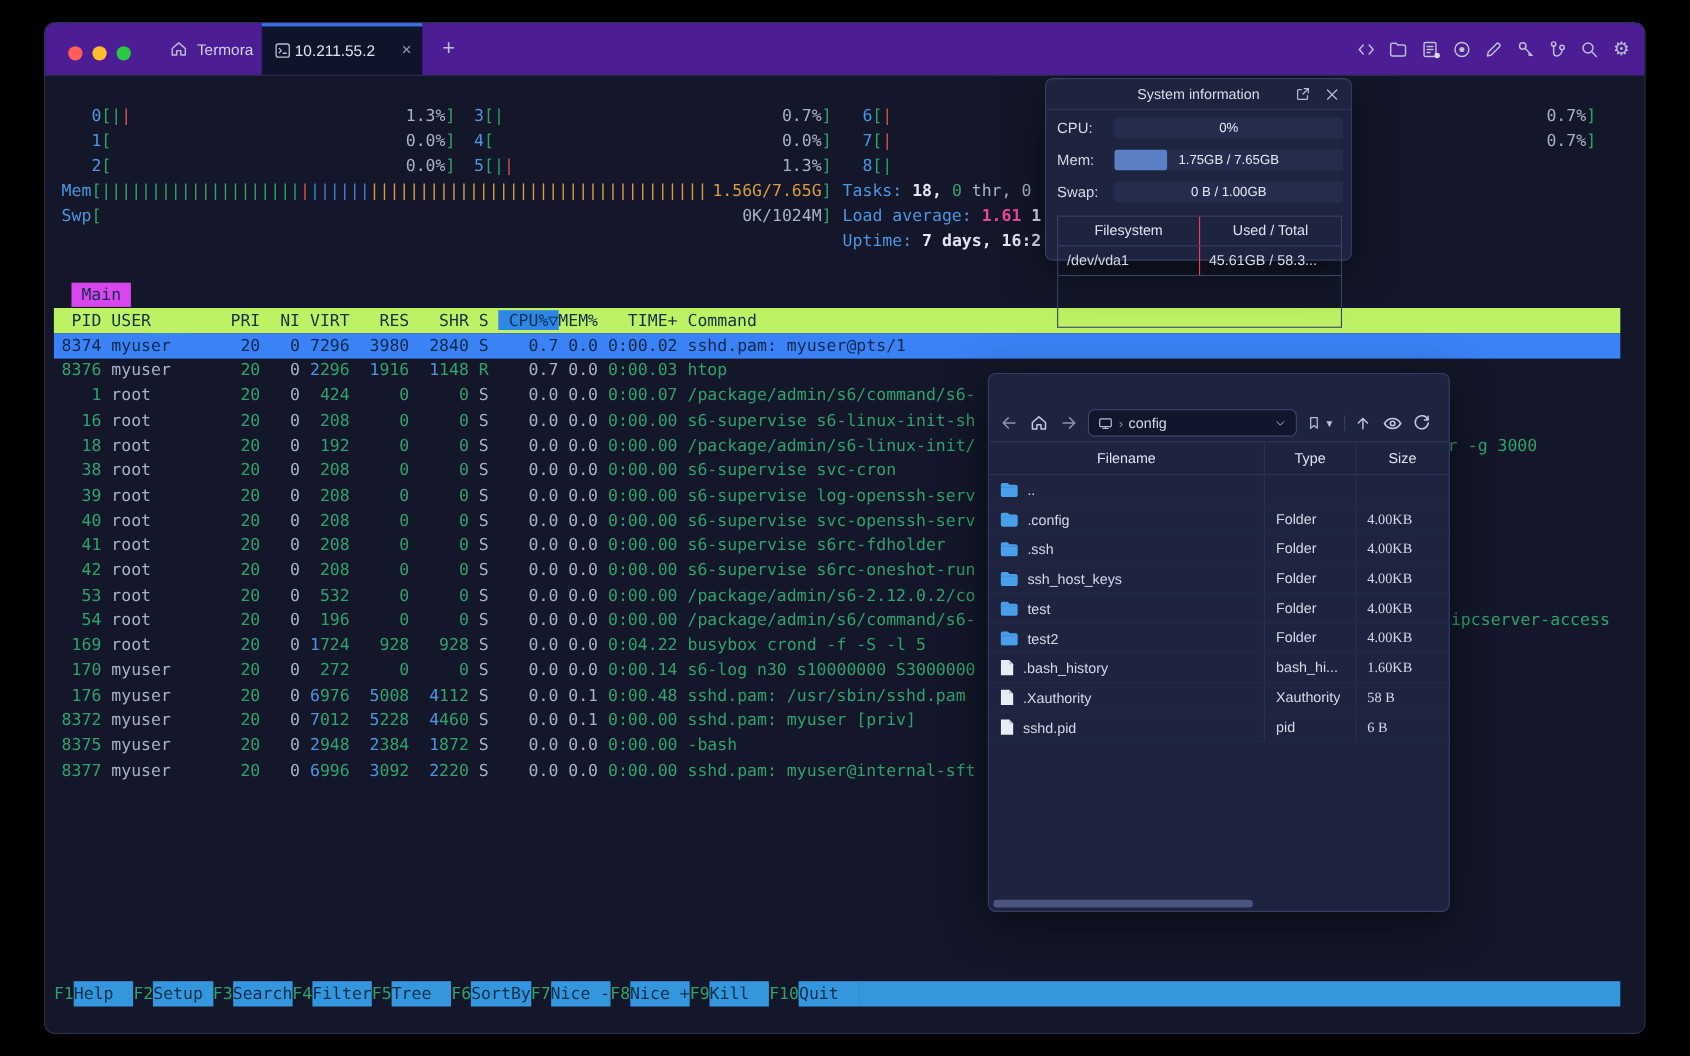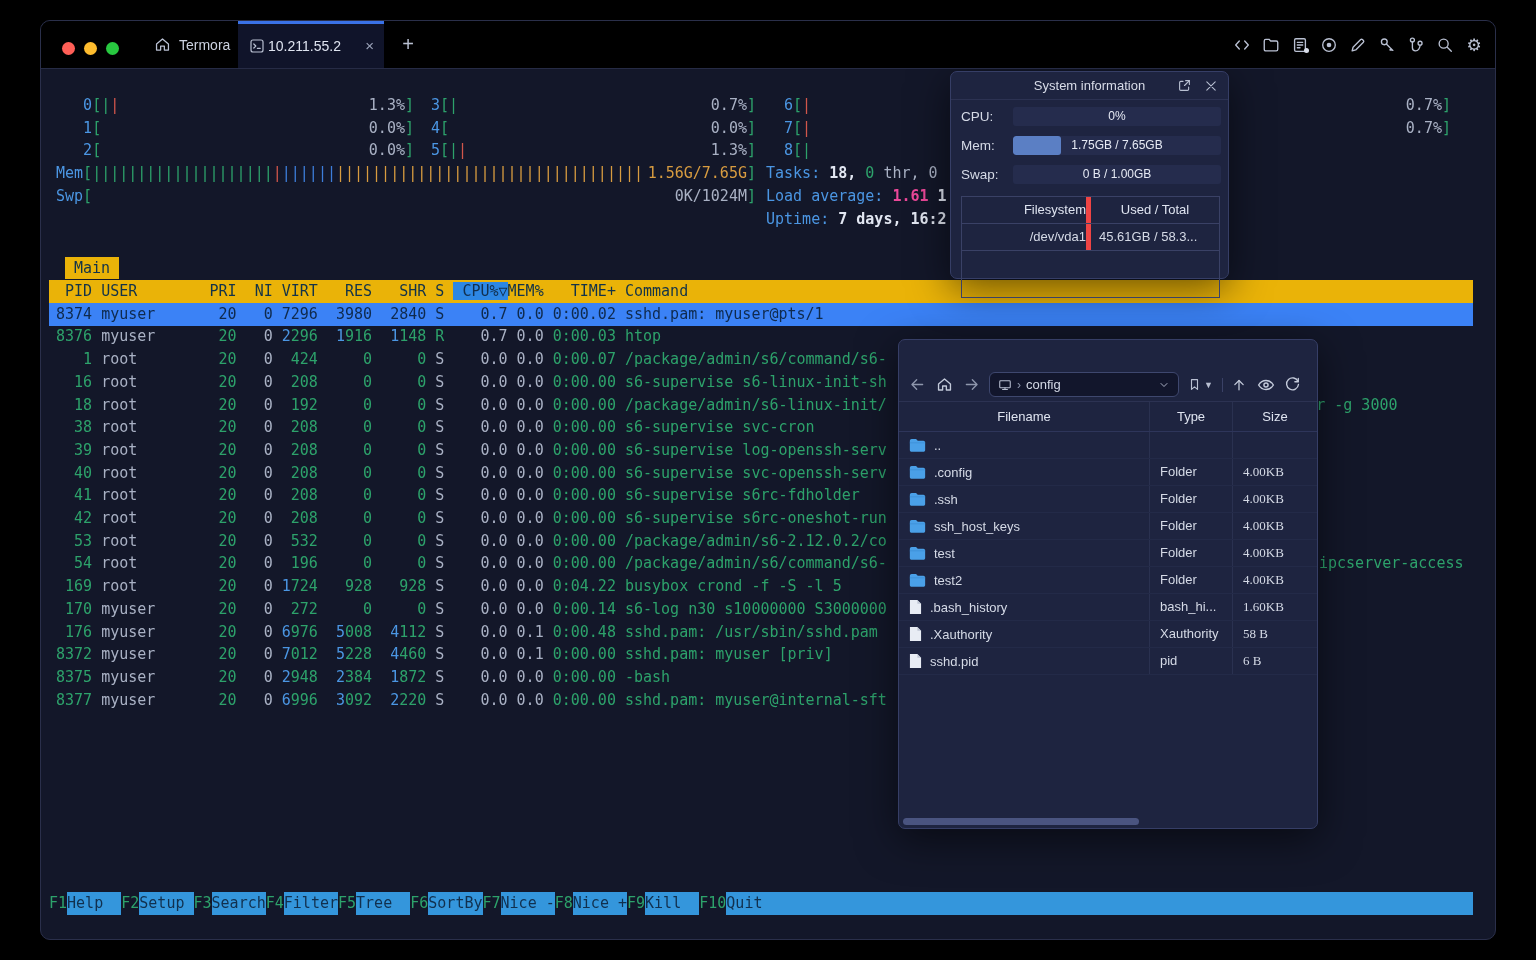--- a/index.html
+++ b/index.html
@@ -2,21 +2,21 @@
 <html><head>
 <meta charset="utf-8">
 <style>
   * { box-sizing: border-box; margin: 0; padding: 0; }
   html,body { width:1536px; height:960px; background:#000; overflow:hidden;
     font-family:"Liberation Sans", sans-serif; }
   .window { position:absolute; left:40px; top:20px; width:1456px; height:920px;
     background:#131729; border-radius:10px; overflow:hidden; border:1px solid #2a2f4a; }
 
   
-  .titlebar { position:absolute; left:0; top:0; right:0; height:48px; background:#000000;
+  .titlebar { position:absolute; left:0; top:0; right:0; height:48px; background:#4c1d95;
     border-bottom:1px solid #262b45; z-index:30; }
   .light { position:absolute; top:21px; width:13px; height:13px; border-radius:50%; }
   .l-red { left:21px; background:#ff5f57; }
   .l-yel { left:43px; background:#febc2e; }
   .l-grn { left:65px; background:#28c840; }
   .tab-home { position:absolute; left:100px; top:0; height:47px; display:flex; align-items:center;
     gap:8px; color:#ccd2e0; font-size:14px; padding:0 12px; }
   .tab-active { position:absolute; left:197px; top:0; width:146px; height:47px; background:#10142a;
     border-top:3px solid #3a72e8; display:flex; align-items:center; gap:2px; padding:16px 10px;
     color:#dfe4f0; font-size:14px; }
@@ -36,25 +36,25 @@
   .pct { position:absolute; right:0; top:0; }
   .tb  { color:#4b96e3; }
   .tg  { color:#2da26b; }
   .tgb { color:#ec4899; font-weight:bold; }
   .ty  { color:#a9b1c4; }
   .tw  { color:#e2e7f2; font-weight:bold; }
   .to  { color:#d89c40; }
   .trd { color:#d1564b; }
   .tbl2{ color:#3d7edb; }
   .vtab { position:absolute; top:236px; height:22px; line-height:22px; white-space:pre; }
-  .vtab-main { background:#eab308; color:#133349; }
+  .vtab-main { background:#d946ef; color:#133349; }
   .vtab-io { background:#1f5c9c; color:#4fa8de; }
   .prow { position:absolute; left:8px; width:1424px; height:23px; line-height:23px;
     white-space:pre; padding-left:7px; }
-  .hdr { background:#eab308; color:#133349; }
+  .hdr { background:#bef264; color:#133349; }
   .hdr .hl { background:#2d87e4; color:#113050; }
   .sel { background:#3b82f6; }
   .sel span { color:#0f2a4d !important; }
   .fbar { position:absolute; left:8px; top:871px; width:1424px; height:23px; display:flex;
     white-space:pre; line-height:23px; }
   .fk { color:#2da26b; }
   .fl { background:#3496dc; color:#11304e; }
   .ffill { flex:1; background:#3496dc; }
 
   
@@ -63,33 +63,33 @@
   .p-hdr { position:relative; height:28px; display:flex; align-items:center; padding:0 9px;
     border-bottom:1px solid #2c3252; gap:9px; }
   .p-title { position:absolute; left:0; right:0; text-align:center; font-size:13px; color:#d8dce8;
     pointer-events:none; }
   .p-ic { width:17px; height:17px; display:flex; align-items:center; justify-content:center; z-index:2; }
   .p-ic svg { stroke:#b9c0d2; fill:none; stroke-width:1.5; stroke-linecap:round; stroke-linejoin:round; }
   .p-right { margin-left:auto; display:flex; gap:9px; z-index:2; }
   .help-circle { width:14px; height:14px; border:1.4px solid #b9c0d2; border-radius:50%; color:#b9c0d2;
     font-size:10px; display:flex; align-items:center; justify-content:center; font-weight:bold; }
 
-  .si { left:909px; top:50px; width:279px; height:208px; z-index:10; }
+  .si { left:909px; top:50px; width:279px; height:166px; z-index:10; }
   .si-row { position:absolute; left:0; height:20px; }
   .si-label { position:absolute; left:10px; top:0; line-height:20px; font-size:13.5px; color:#d5dae6; }
   .si-bar { position:absolute; left:62px; top:0; width:208px; height:19px; background:#252c4d;
     border-radius:3px; overflow:hidden; }
   .si-fill { position:absolute; left:0; top:0; bottom:0; background:#5b7fc4; border-radius:3px; }
   .si-text { position:absolute; inset:0; text-align:center; line-height:19px; font-size:12px; color:#e6eaf4; }
   .si-table { position:absolute; left:10px; top:124px; width:259px; height:102px;
     border:1px solid #3a4166; font-size:13px; }
   .si-tr { display:flex; height:27px; line-height:26px; border-bottom:1px solid #3a4166; }
   .si-th { text-align:center; color:#dfe4f0; }
   .si-td { text-align:left; padding-left:8px; color:#d5dae6; white-space:nowrap; overflow:hidden; }
-  .si-c1 { width:129px; border-right:5px solid #ef4444;text-align:right; }
+  .si-c1 { width:129px; border-right:1px solid #ef4444; }
   .si-c2 { flex:1; }
 
   .sftp { left:857px; top:318px; width:420px; height:490px; z-index:20; }
   .sf-toolbar { position:absolute; left:0; top:28px; width:100%; height:34px; display:flex;
     align-items:center; padding:0 9px; border-bottom:1px solid #2c3252; }
   .sf-nav { width:18px; height:18px; display:flex; align-items:center; justify-content:center; margin-right:9px; }
   .sf-nav svg { stroke:#8f97ad; fill:none; stroke-width:1.6; stroke-linecap:round; stroke-linejoin:round; }
   .sf-nav.bright svg { stroke:#c3cada; }
   .crumb { display:flex; align-items:center; height:25px; width:190px; background:#12162c;
     border:1px solid #3e476e; border-radius:6px; padding:0 8px; gap:5px; font-size:13px;

